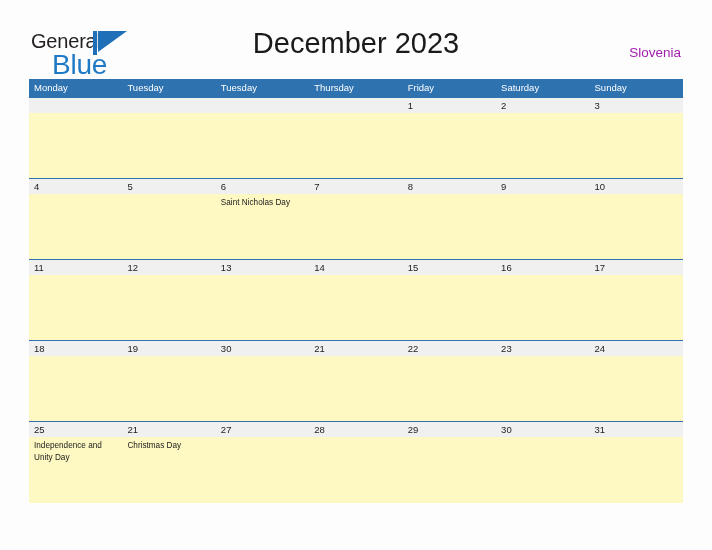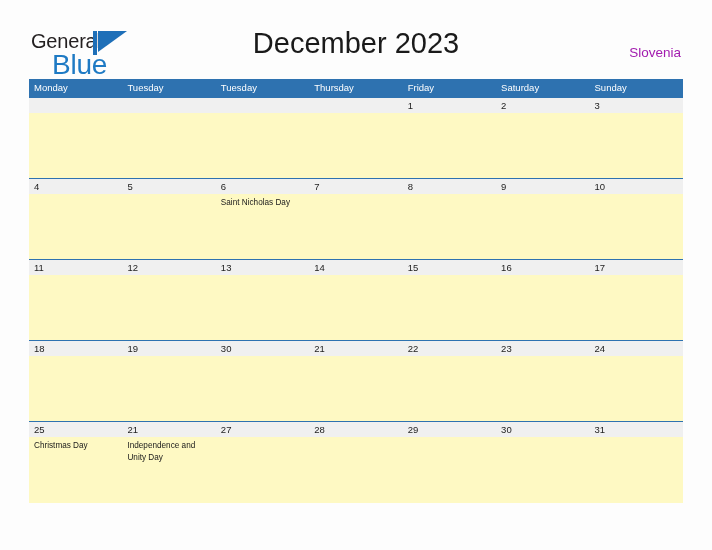--- a/index.html
+++ b/index.html
@@ -339,26 +339,26 @@
         <div class="daycell-num">25</div>
         <div class="daycell-num">21</div>
         <div class="daycell-num">27</div>
         <div class="daycell-num">28</div>
         <div class="daycell-num">29</div>
         <div class="daycell-num">30</div>
         <div class="daycell-num">31</div>
       </div>
       <div class="week-events">
         <div class="daycell-events">
+            <div class="event">Independence and Unity Day</div>
+          </div>
+        <div class="daycell-events">
             <div class="event">Christmas Day</div>
           </div>
         <div class="daycell-events">
-            <div class="event">Independence and Unity Day</div>
-          </div>
-        <div class="daycell-events">
             <div class="event"></div>
           </div>
         <div class="daycell-events">
             <div class="event"></div>
           </div>
         <div class="daycell-events">
             <div class="event"></div>
           </div>
         <div class="daycell-events">
             <div class="event"></div>

